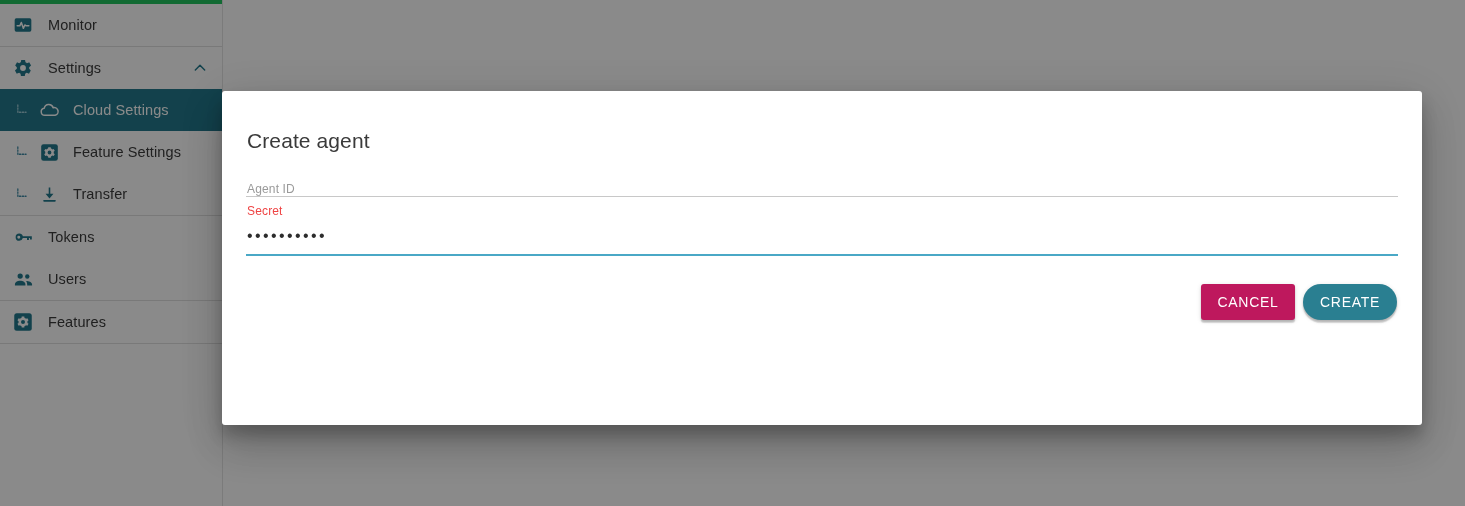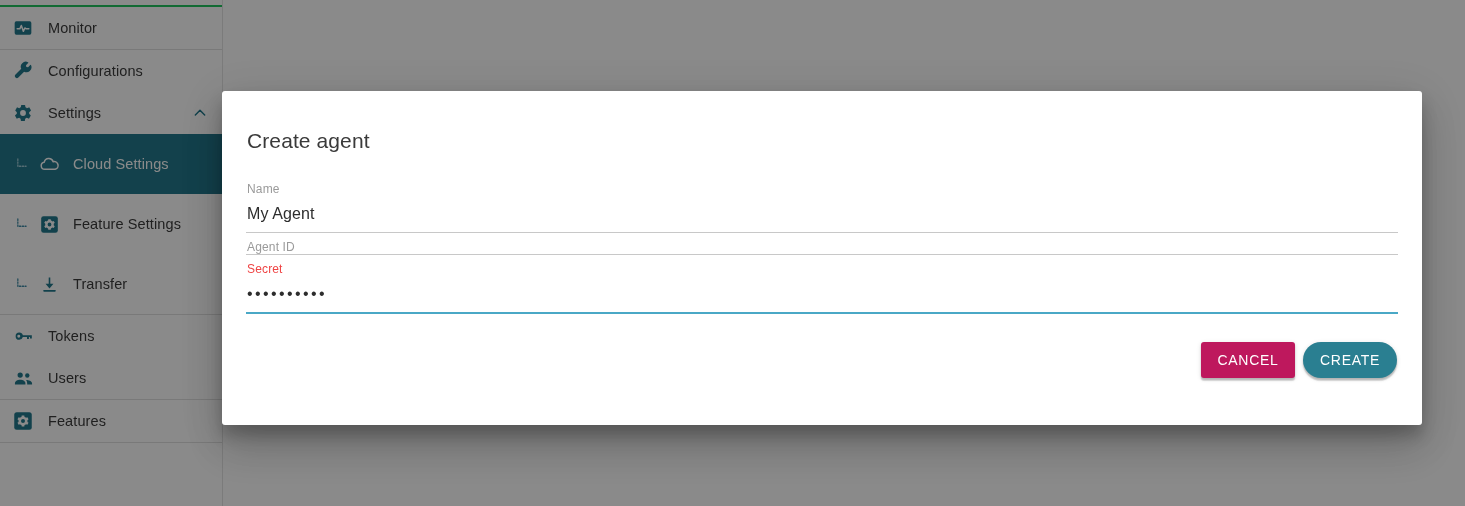--- a/index.html
+++ b/index.html
@@ -31,22 +31,21 @@
     overflow: hidden;
     box-sizing: border-box;
     border-right: 1px solid #e4e4e4;
   }
 
   .nav-group {
     border-bottom: 1px solid #e0e0e0;
     padding: 0;
   }
   .nav-group.first {
-    border-top: 2px solid #22c55e;
-    margin-top: 5px;
+    border-top: 4px solid #22c55e;
   }
 
   .nav-item {
     display: flex;
     align-items: center;
     height: 42px;
     padding: 0 14px 0 10px;
     box-sizing: border-box;
     cursor: pointer;
     position: relative;
@@ -70,21 +69,21 @@
     margin-left: auto;
     color: #22798c;
     display: flex;
     align-items: center;
   }
 
   
   .nav-sub {
     display: flex;
     align-items: center;
-    height: 60px;
+    height: 42px;
     padding: 0 14px 0 10px;
     box-sizing: border-box;
     cursor: pointer;
   }
   .nav-sub .tree {
     width: 22px;
     min-width: 22px;
     display: flex;
     align-items: flex-end;
     justify-content: center;
@@ -226,28 +225,20 @@
             <rect x="2" y="4" width="20" height="16" rx="2"></rect>
             <path d="M5 13 L8.2 13 L10 9 L12.4 16 L14.2 12 L16 13 L19 13" fill="none" stroke="#ffffff" stroke-width="1.8" stroke-linecap="round" stroke-linejoin="round"></path>
           </svg>
         </span>
         <span class="lbl">Monitor</span>
       </div>
     </div>
 
     <div class="nav-group">
 
-      <div class="nav-item">
-        <span class="ico">
-          <svg width="20" height="20" viewBox="0 0 24 24" fill="currentColor">
-            <path d="M21.7 5.2a.6.6 0 0 0-1-.27l-2.6 2.6-2.1-.4-.4-2.1 2.6-2.6a.6.6 0 0 0-.27-1A6 6 0 0 0 9.9 9.4L3 16.3a2.4 2.4 0 1 0 3.4 3.4l6.9-6.9a6 6 0 0 0 8.4-7.6z"></path>
-          </svg>
-        </span>
-        <span class="lbl">Configurations</span>
-      </div>
 
       <div class="nav-item">
         <span class="ico">
           <svg width="20" height="20" viewBox="0 0 24 24" fill="currentColor">
             <path d="M19.4 13a7.8 7.8 0 0 0 0-2l2-1.6a.5.5 0 0 0 .12-.62l-1.9-3.3a.5.5 0 0 0-.6-.22l-2.4.95a7.3 7.3 0 0 0-1.7-1l-.37-2.5a.5.5 0 0 0-.5-.42h-3.8a.5.5 0 0 0-.5.42l-.37 2.5a7.3 7.3 0 0 0-1.7 1l-2.4-.95a.5.5 0 0 0-.6.22l-1.9 3.3a.5.5 0 0 0 .12.62L4.6 11a7.8 7.8 0 0 0 0 2l-2 1.6a.5.5 0 0 0-.12.62l1.9 3.3a.5.5 0 0 0 .6.22l2.4-.95a7.3 7.3 0 0 0 1.7 1l.37 2.5a.5.5 0 0 0 .5.42h3.8a.5.5 0 0 0 .5-.42l.37-2.5a7.3 7.3 0 0 0 1.7-1l2.4.95a.5.5 0 0 0 .6-.22l1.9-3.3a.5.5 0 0 0-.12-.62zM12 15.5A3.5 3.5 0 1 1 15.5 12 3.5 3.5 0 0 1 12 15.5z"></path>
           </svg>
         </span>
         <span class="lbl">Settings</span>
         <span class="chev">
           <svg width="16" height="16" viewBox="0 0 24 24" fill="none" stroke="currentColor" stroke-width="2.2" stroke-linecap="round" stroke-linejoin="round">
@@ -340,25 +331,20 @@
   </nav>
 
   <div class="scrim"></div>
 
   <div class="dialog">
 
     <h2 class="dialog-title">Create agent</h2>
 
     <div class="form">
 
-      <div class="field">
-        <label class="flabel">Name</label>
-        <div class="fvalue" placeholder="Name">My Agent</div>
-        <div class="fline"></div>
-      </div>
 
       <div class="field">
         <label class="flabel">Agent ID</label>
         <div class="fline"></div>
       </div>
 
       <div class="field focused">
         <label class="flabel">Secret</label>
         <div class="dots" placeholder="Secret">••••••••••</div>
         <div class="fline"></div>

